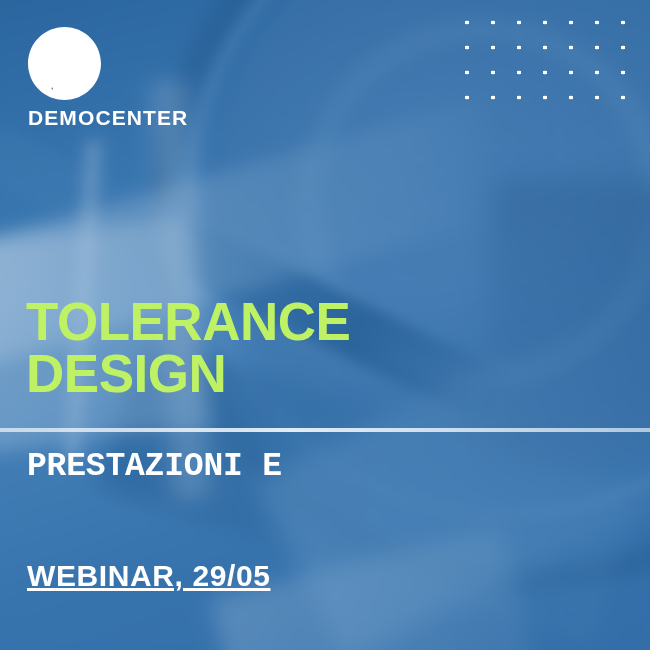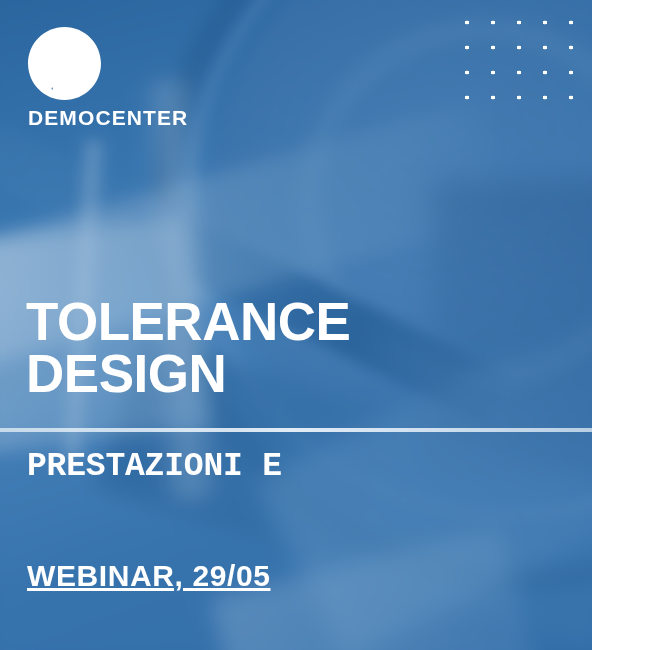--- a/index.html
+++ b/index.html
@@ -2,21 +2,21 @@
 <html><head>
 <meta charset="utf-8">
 <style>
   html, body {
     margin: 0;
     padding: 0;
     background: #ffffff;
   }
   #poster {
     position: relative;
-    width: 592px;
+    width: 650px;
     height: 650px;
     overflow: hidden;
     font-family: "Liberation Sans", sans-serif;
     background: #2f6da8;
     -webkit-font-smoothing: antialiased;
   }
 
   
   .bg-layer { position: absolute; inset: 0; }
 
@@ -174,21 +174,21 @@
     width: 650px; height: 4px;
     background: linear-gradient(90deg, rgba(236,244,250,0.72), rgba(248,252,255,0.88) 45%, rgba(226,238,248,0.70));
   }
 
   
   .headline {
     position: absolute;
     left: 26px; top: 296px;
     font-size: 53px;
     font-weight: bold;
-    color: #ffffff;
+    color: #bef264;
     line-height: 0.98;
     letter-spacing: -0.5px;
     text-transform: uppercase;
   }
   .headline .line { display: block; }
 
   .subhead {
     position: absolute;
     left: 27px; top: 449px;
     font-size: 33px;

